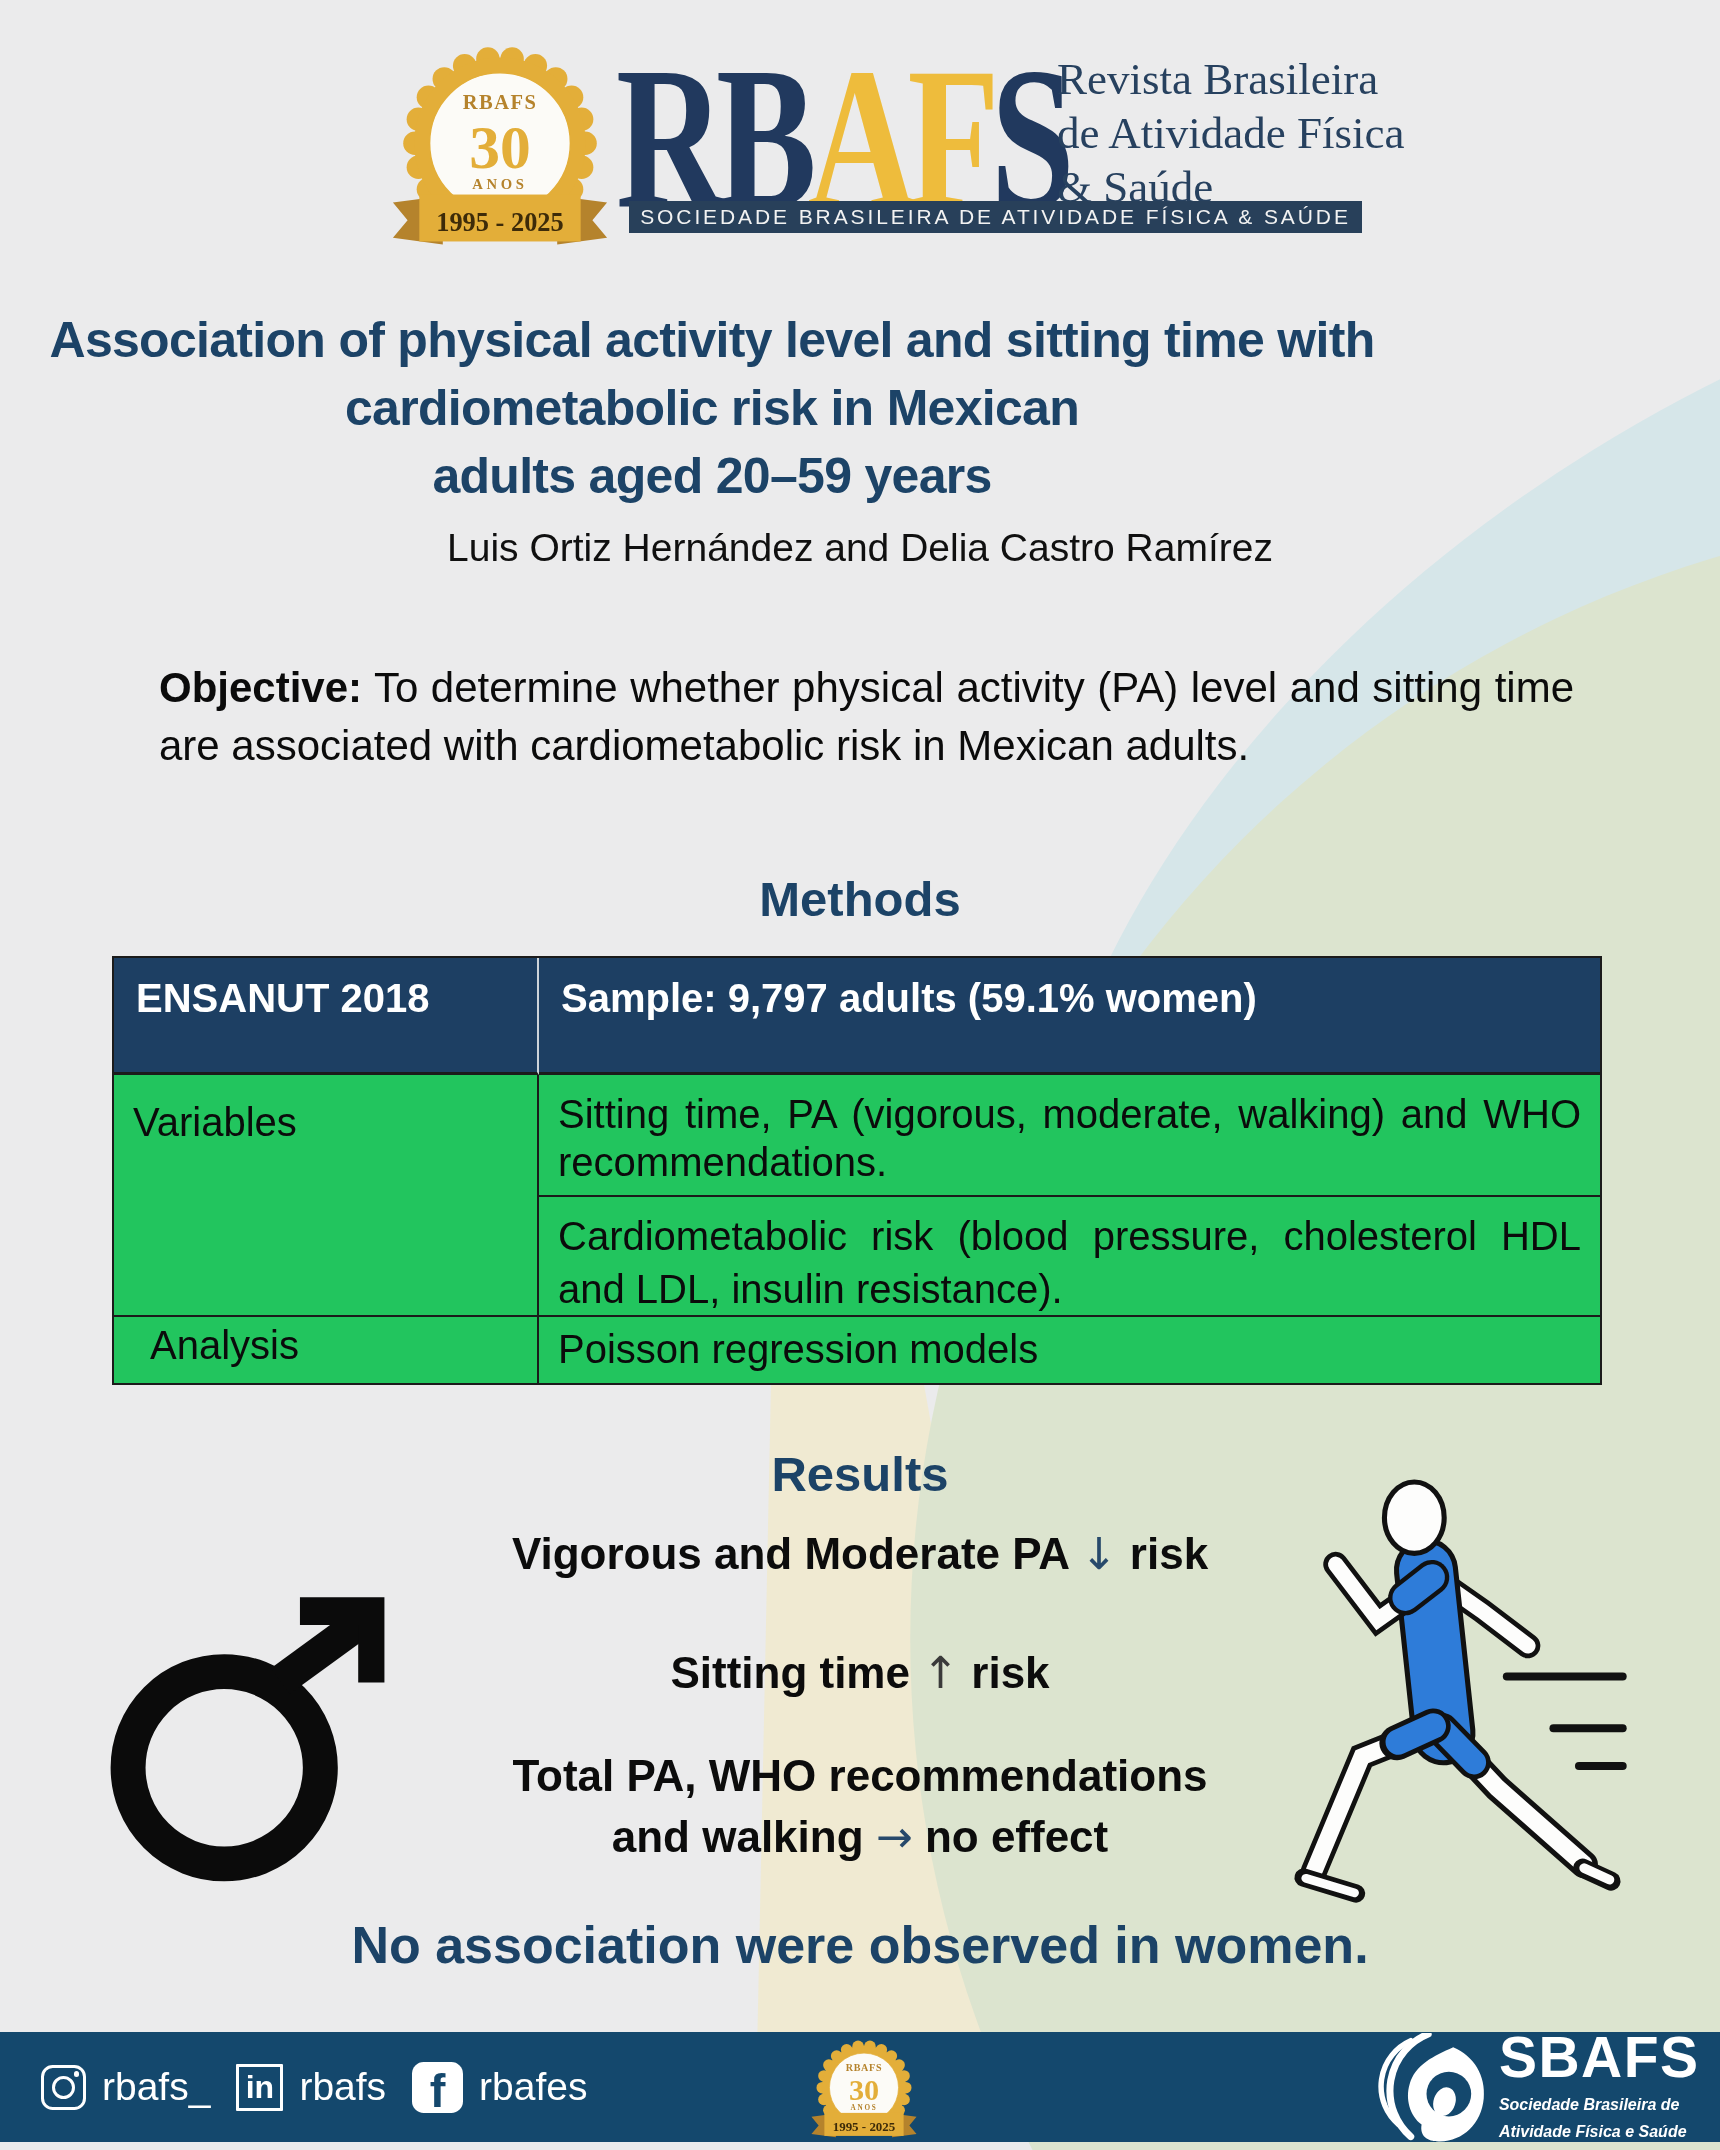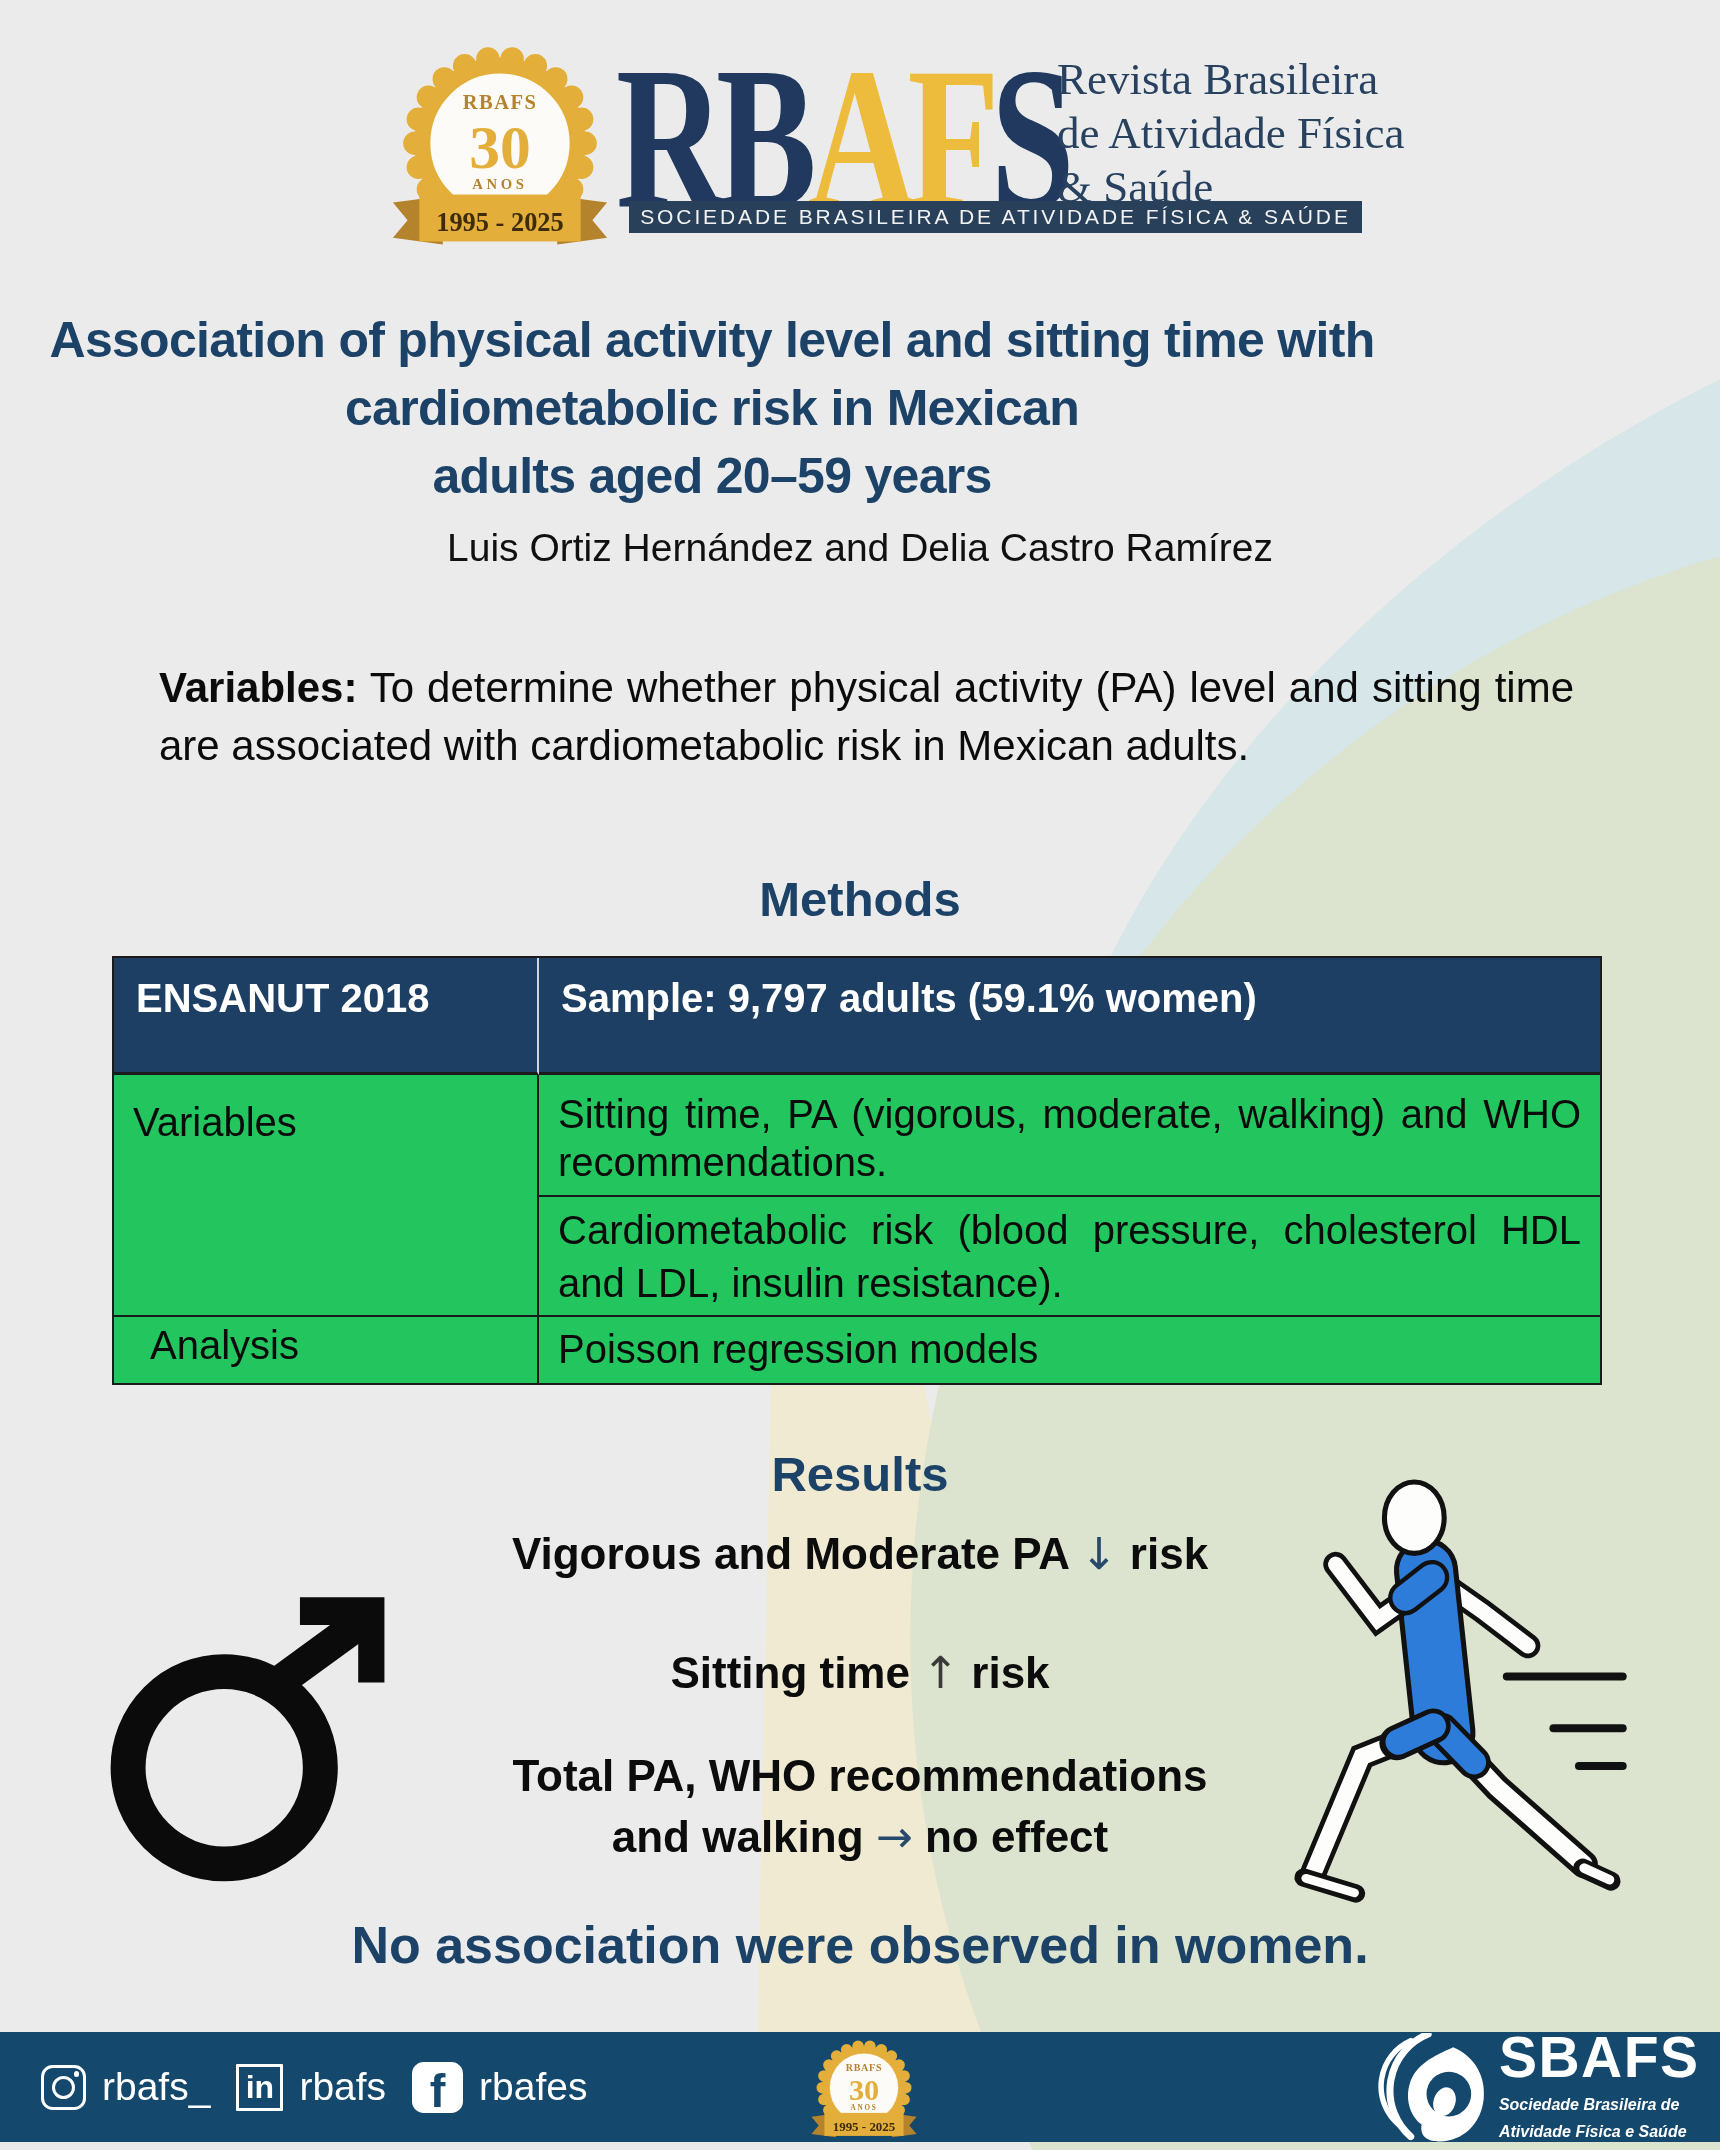--- a/index.html
+++ b/index.html
@@ -63,21 +63,21 @@
   .cell{ overflow:hidden; }
   .cell.h{ background:var(--table-header,#1d3f63); color:#fff; font-weight:bold;
            padding:17.5px 22px 0; border-bottom:3.6px solid #1b1b1b; }
   .cell.h.c1{ border-right:2.2px solid #cdd4da; grid-column:1; grid-row:1; }
   .cell.h.c2{ grid-column:2; grid-row:1; }
   .lab-vars{ grid-column:1; grid-row:2/4; border-right:2.2px solid #1b1b1b;
              border-bottom:2.2px solid #1b1b1b; padding:25px 19px; }
   .sub-a{ grid-column:2; grid-row:2; border-bottom:2.2px solid #1b1b1b;
           padding:15px 19px; text-align:justify; line-height:48px; }
   .sub-b{ grid-column:2; grid-row:3; border-bottom:2.2px solid #1b1b1b;
-          padding:7px 19px; text-align:justify; line-height:53px; }
+          padding:13px 19px; text-align:justify; line-height:53px; }
   .lab-anal{ grid-column:1; grid-row:4; border-right:2.2px solid #1b1b1b; padding:6px 19px;margin-left:17px; }
   .val-anal{ grid-column:2; grid-row:4; padding:10.2px 19px; }
 
   
   .results-heading{ top:1446px; }
   .finding{ position:absolute; left:0; width:1720px; text-align:center;
             font-weight:bold; font-size:44px; color:#0c0c0c; }
   .f1{ top:1528px; } .f2{ top:1647px; } .f3{ top:1745px; line-height:61px; }
   .arrow{ font-family:"DejaVu Sans", sans-serif; font-weight:normal; }
   .arrow.down,.arrow.right{ color:#27496b; }
@@ -168,21 +168,21 @@
     <div class="society-bar">SOCIEDADE BRASILEIRA DE ATIVIDADE FÍSICA &amp; SAÚDE</div>
   </div>
 
   <div class="title">
     <div>Association of physical activity level and sitting time with</div>
     <div>cardiometabolic risk in Mexican</div>
     <div>adults aged 20–59 years</div>
   </div>
   <div class="authors">Luis Ortiz Hernández and Delia Castro Ramírez</div>
 
-  <div class="objective"><span class="obj-label">Variables:</span><span> To determine whether physical activity (PA) level and sitting time are associated with cardiometabolic risk in Mexican adults.</span></div>
+  <div class="objective"><span class="obj-label">Objective:</span><span> To determine whether physical activity (PA) level and sitting time are associated with cardiometabolic risk in Mexican adults.</span></div>
 
   <div class="methods-heading">Methods</div>
   <div class="mtable">
     <div class="cell h c1">ENSANUT 2018</div>
     <div class="cell h c2">Sample: 9,797 adults (59.1% women)</div>
     <div class="cell lab-vars">Variables</div>
     <div class="cell sub-a">Sitting time, PA (vigorous, moderate, walking) and WHO recommendations.</div>
     <div class="cell sub-b">Cardiometabolic risk (blood pressure, cholesterol HDL and LDL, insulin resistance).</div>
     <div class="cell lab-anal">Analysis</div>
     <div class="cell val-anal">Poisson regression models</div>

